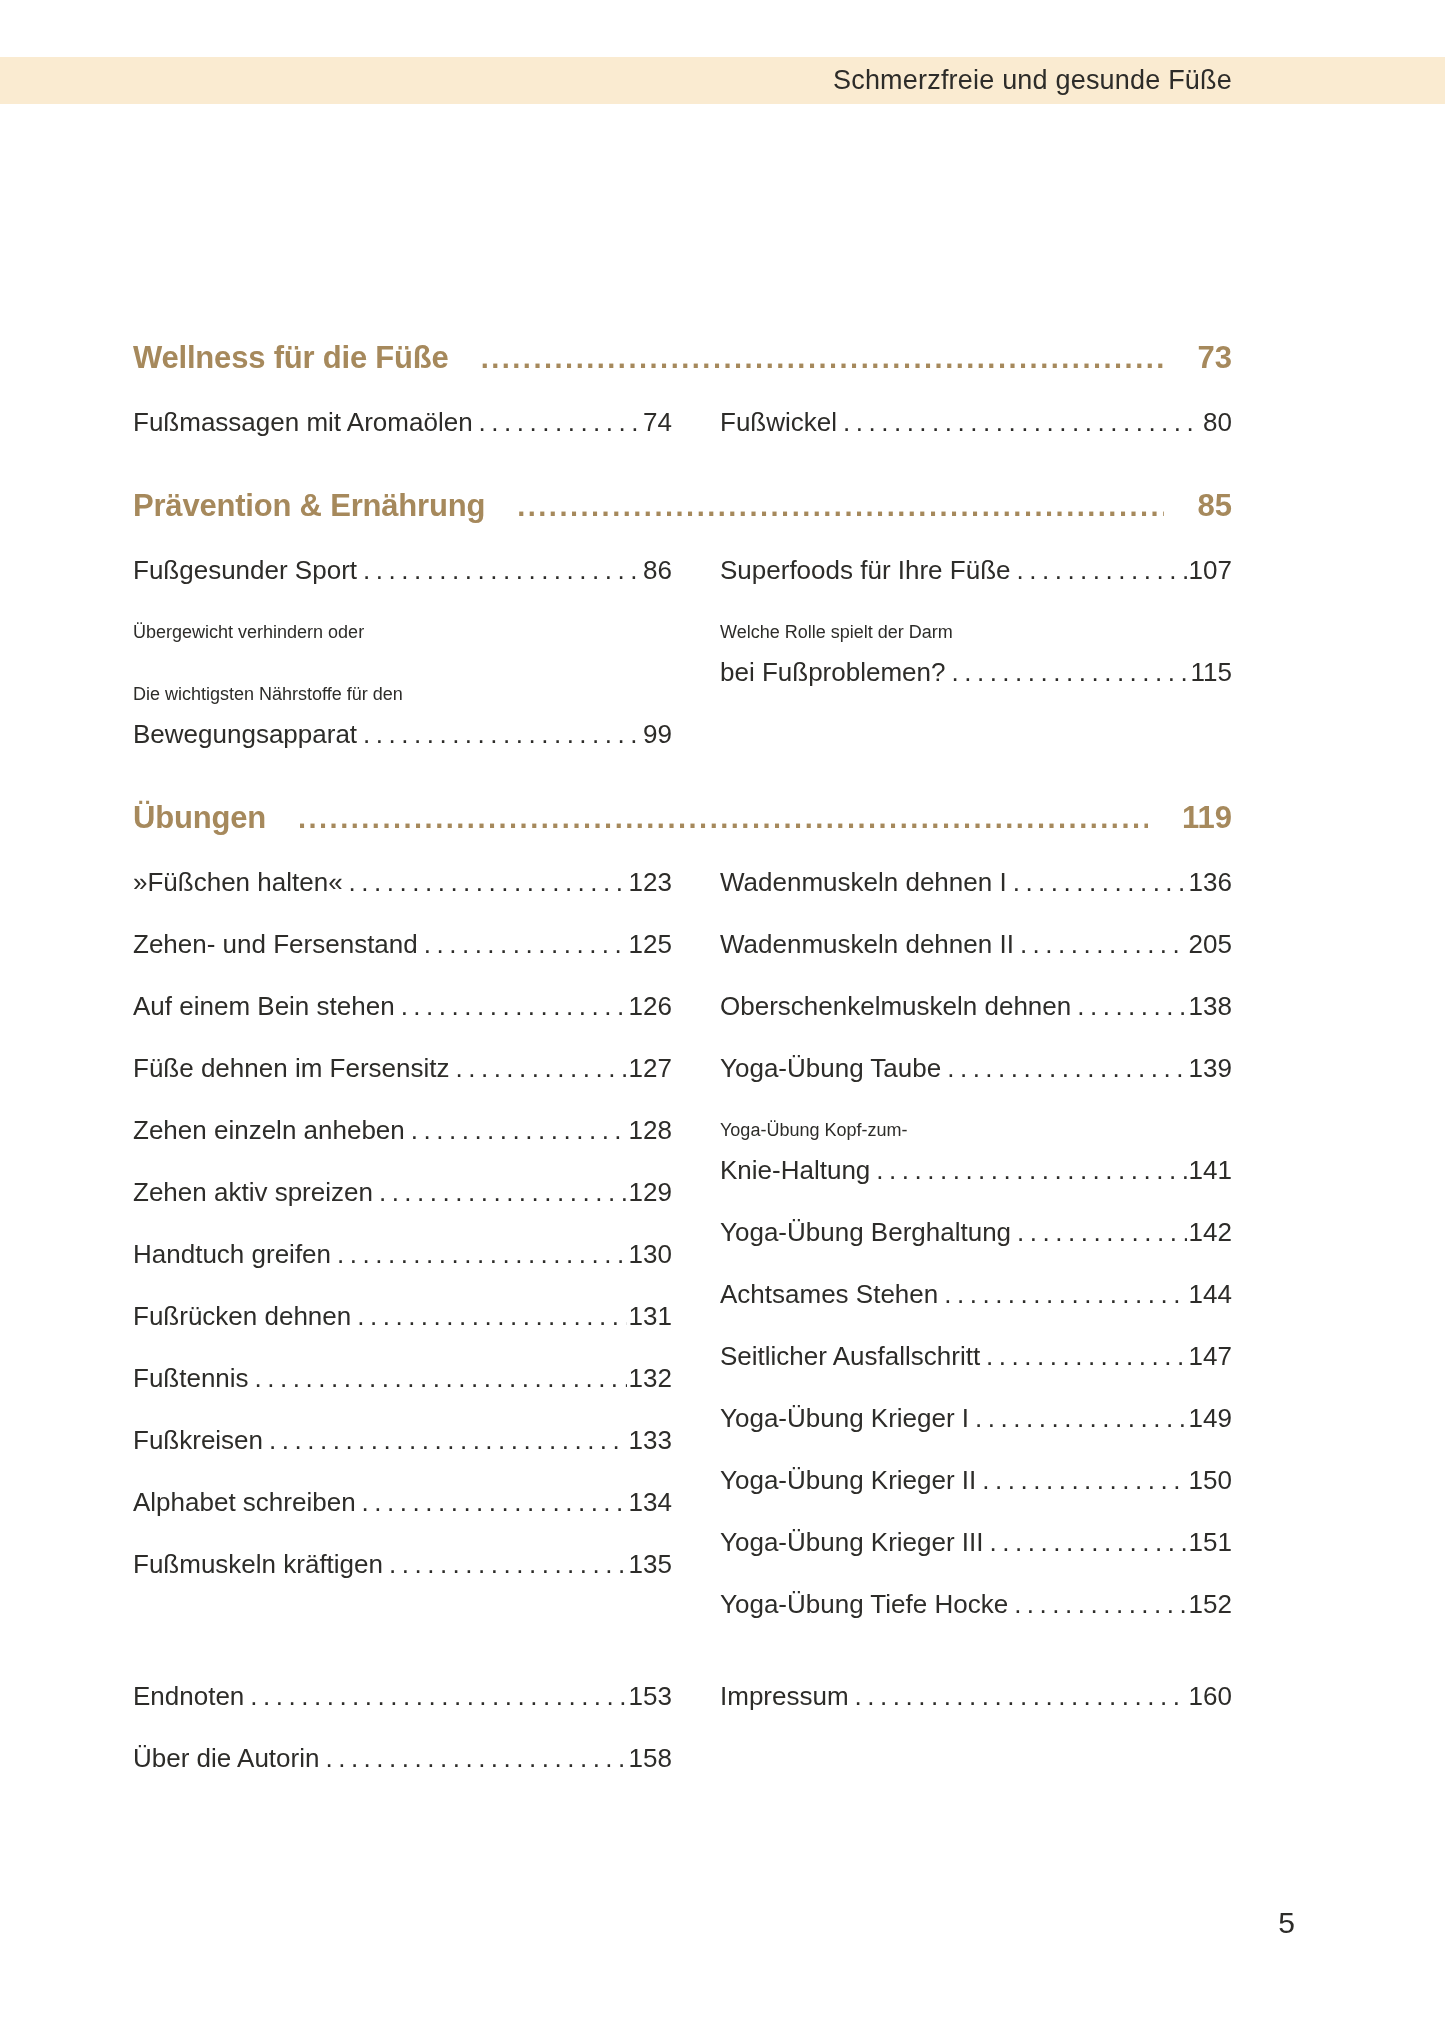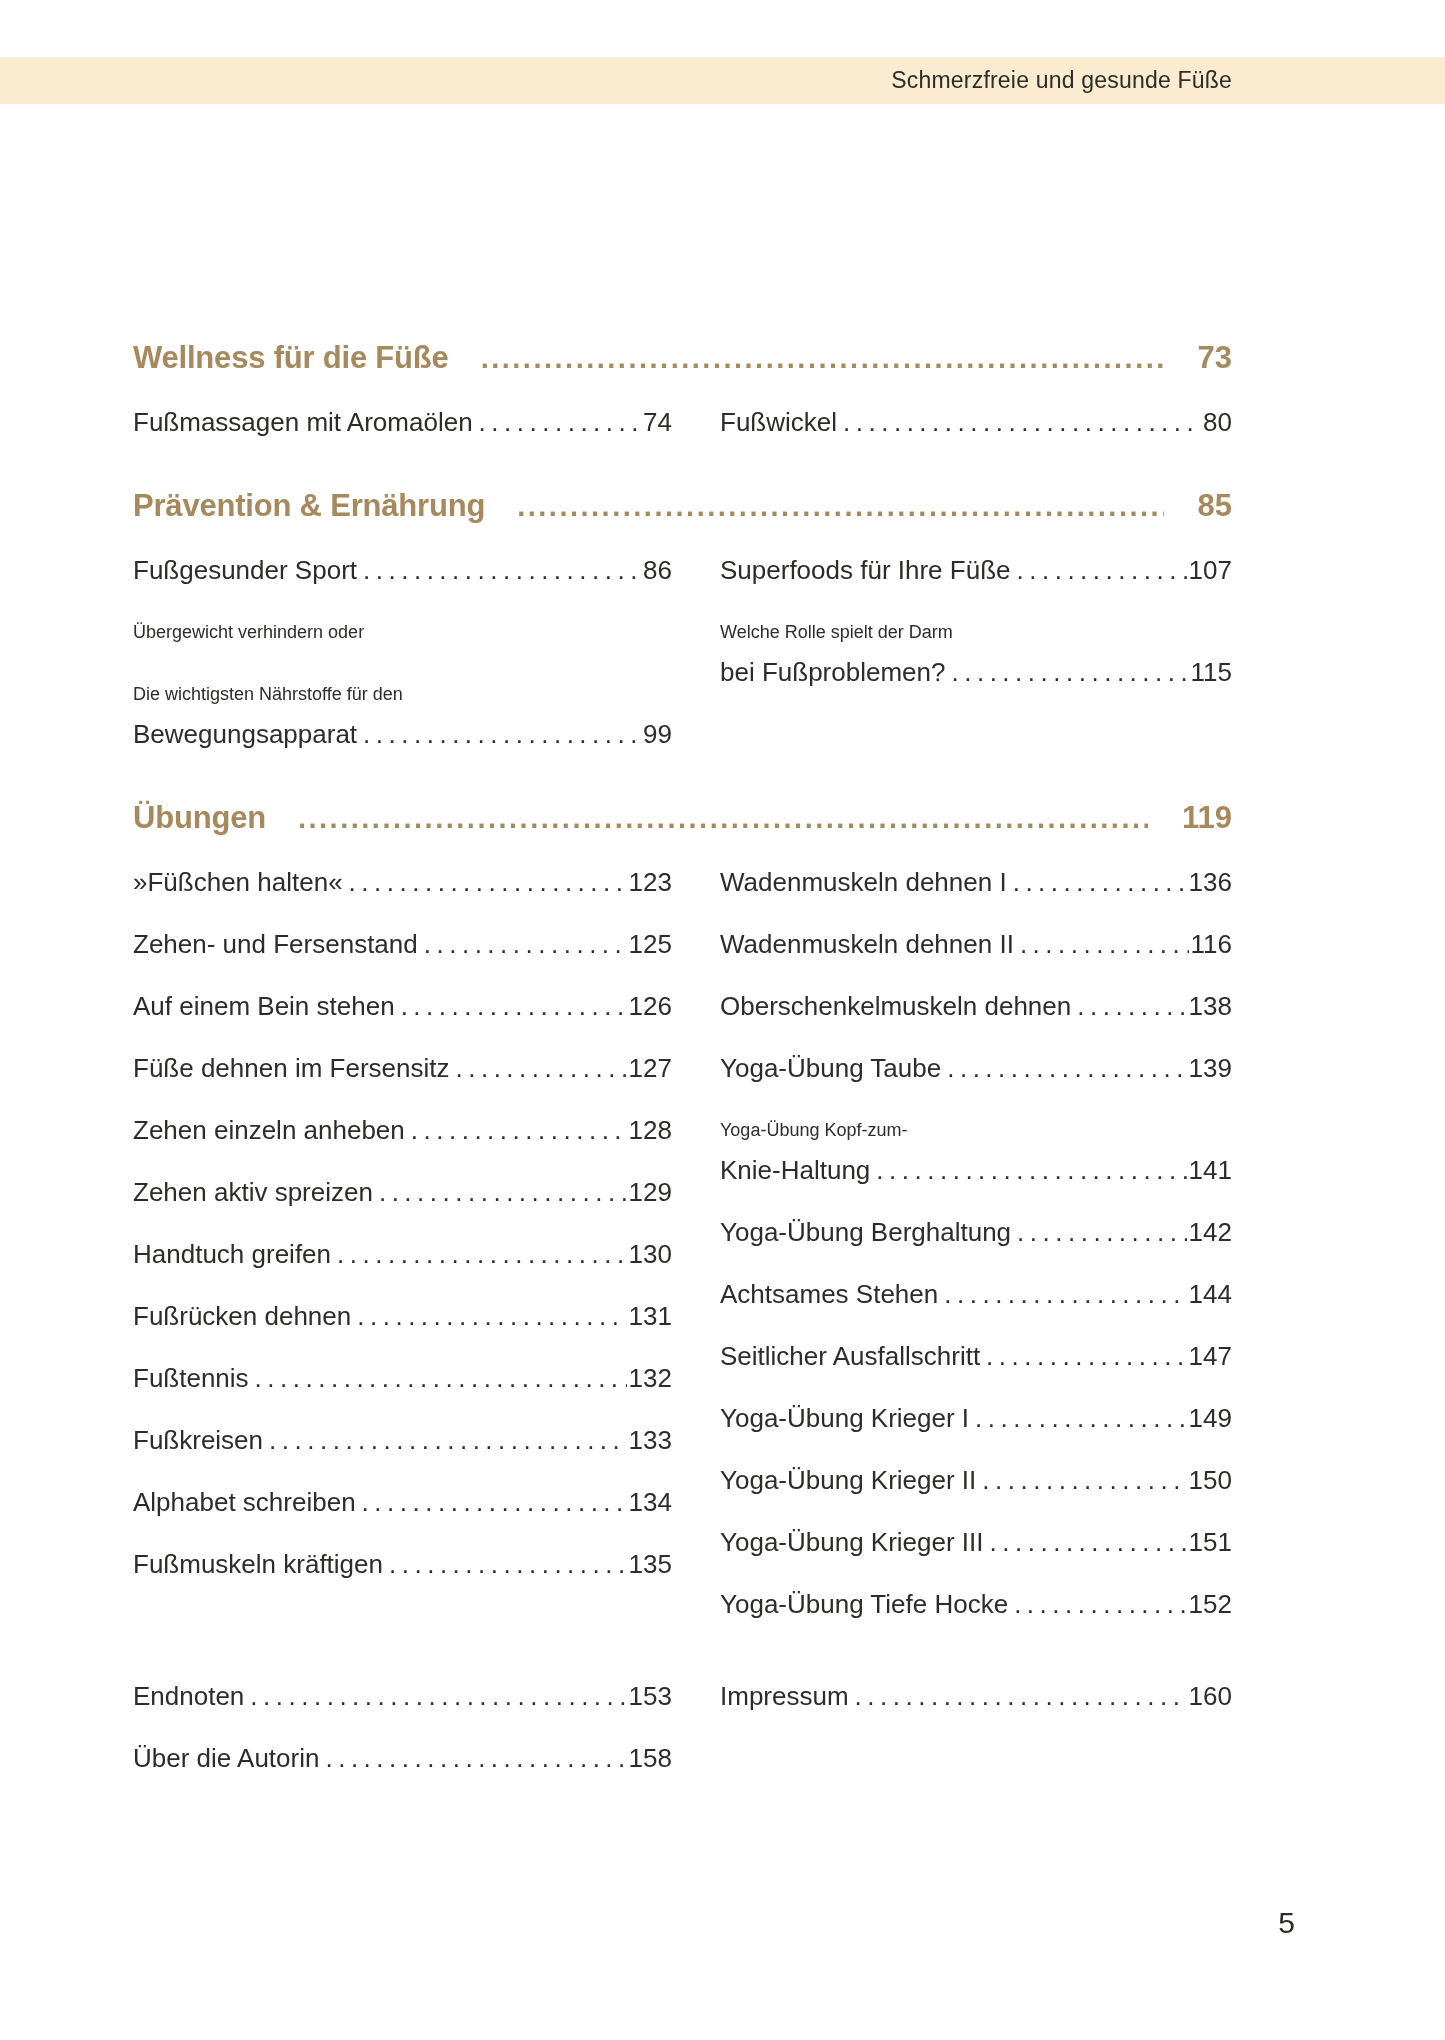--- a/index.html
+++ b/index.html
@@ -21,21 +21,21 @@
     margin-top: 57px;
     height: 47px;
     width: 100%;
     background: var(--band);
     display: flex;
     align-items: center;
     justify-content: flex-end;
     padding-right: 213px;
   }
   .band-title {
-    font-size: 23px;
+    font-size: 27px;
     letter-spacing: 0.2px;
     color: var(--text);
   }
   .content {
     padding: 234px 213px 0 133px;
   }
   .toc-section + .toc-section { margin-top: 50px; }
   .toc-section.no-heading { margin-top: 64px; }
   .heading {
     display: flex;
@@ -282,21 +282,21 @@
             <div class="eline">
               <span class="e-title">Wadenmuskeln dehnen I</span>
               <span class="e-dots"></span>
               <span class="e-page">136</span>
             </div>
           </div>
           <div class="entry">
             <div class="eline">
               <span class="e-title">Wadenmuskeln dehnen II</span>
               <span class="e-dots"></span>
-              <span class="e-page">116</span>
+              <span class="e-page">205</span>
             </div>
           </div>
           <div class="entry">
             <div class="eline">
               <span class="e-title">Oberschenkelmuskeln dehnen</span>
               <span class="e-dots"></span>
               <span class="e-page">138</span>
             </div>
           </div>
           <div class="entry">

